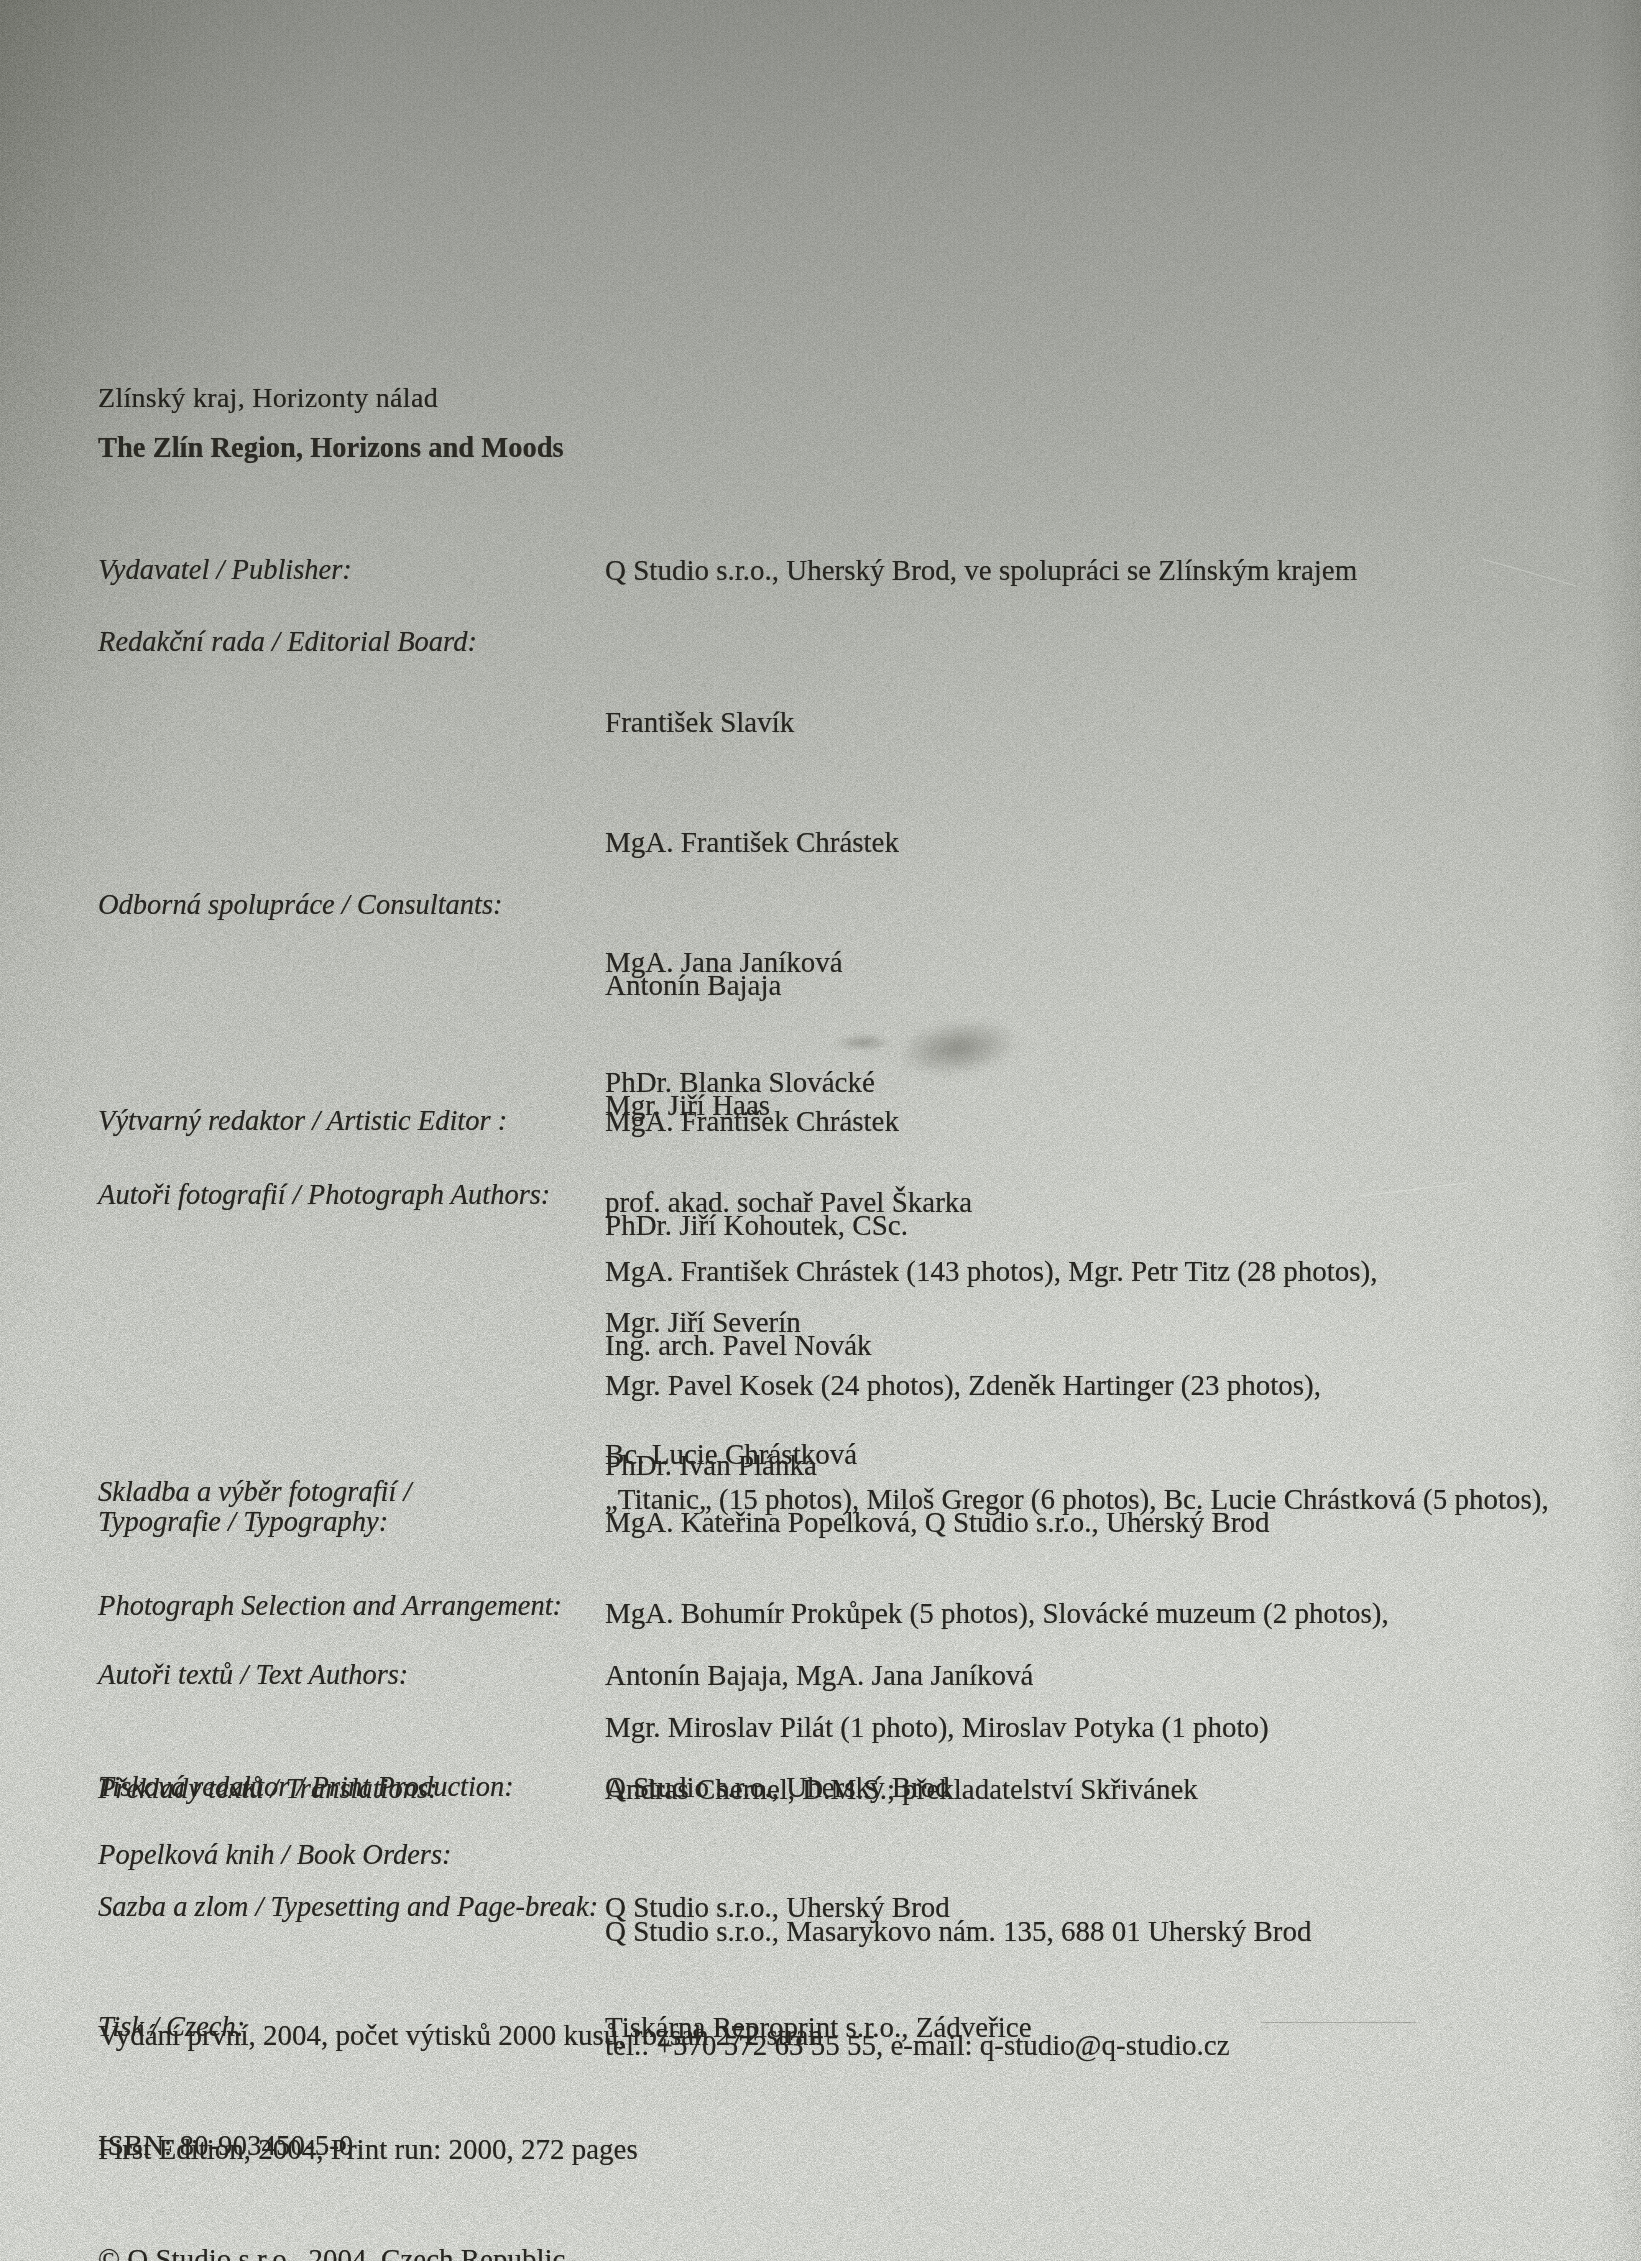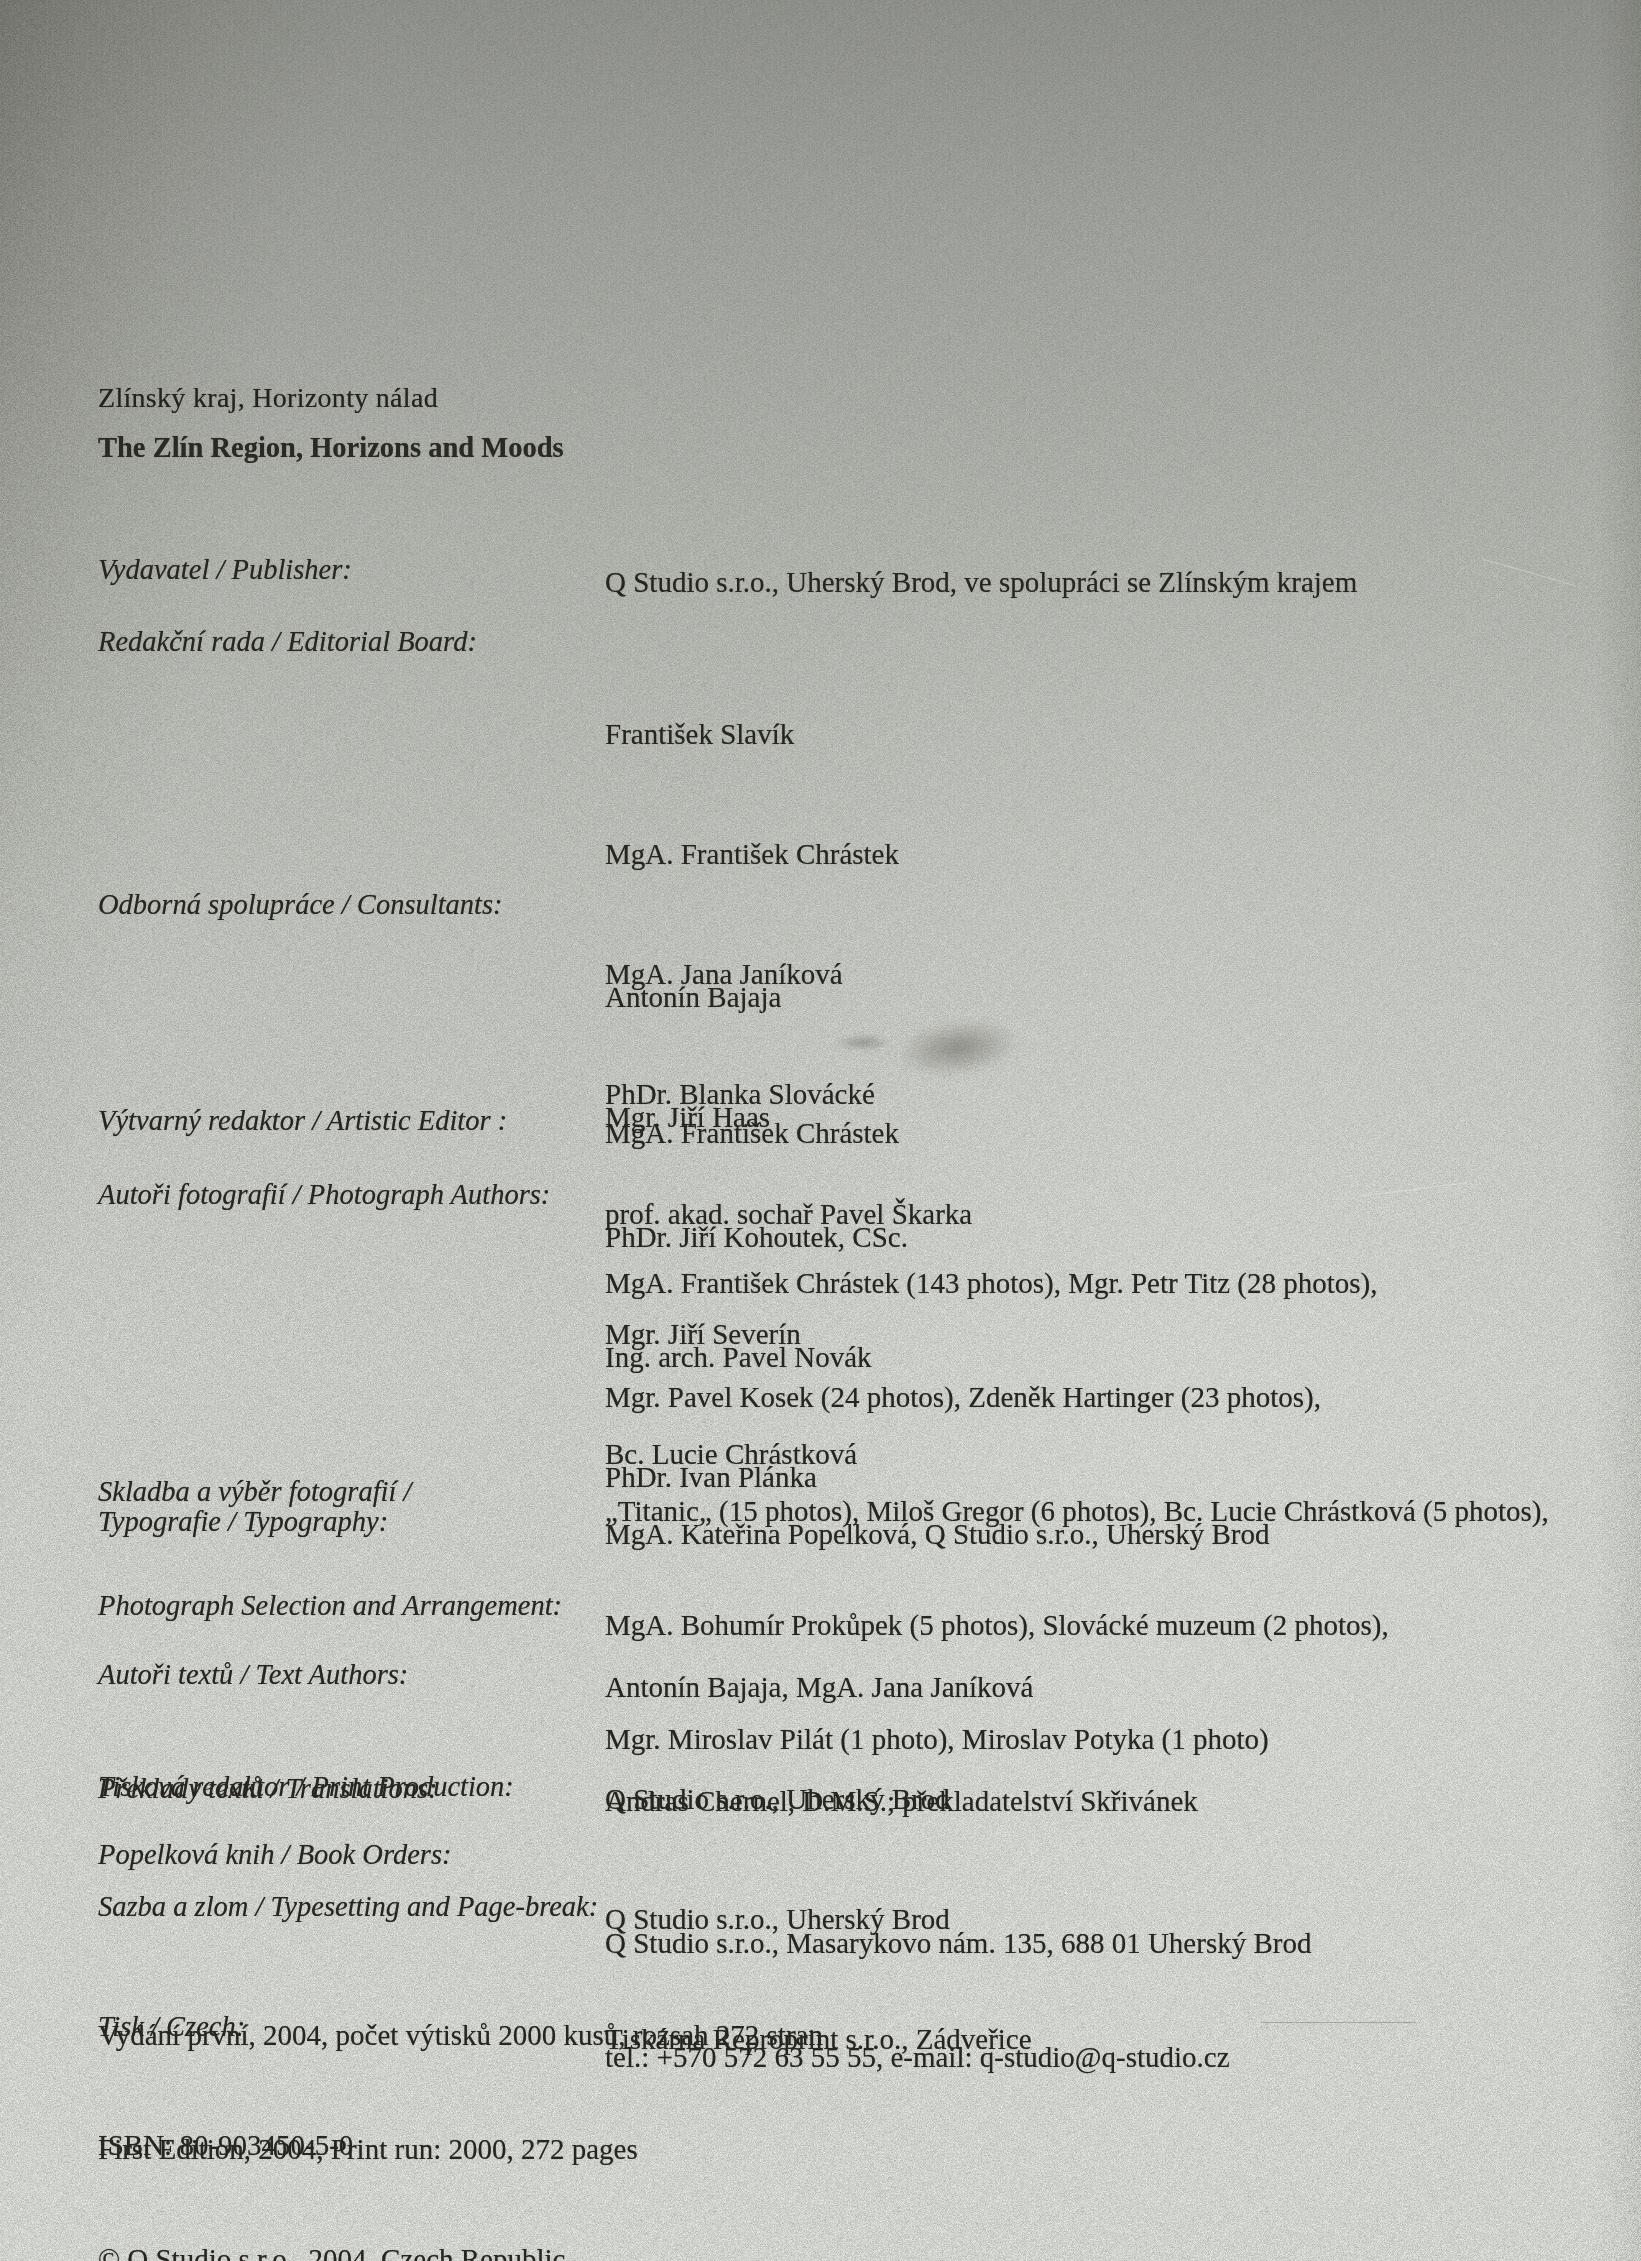--- a/index.html
+++ b/index.html
@@ -36,21 +36,21 @@
     background:rgba(226,229,223,0.65);transform:rotate(-7deg);filter:blur(0.5px);}
   .scratch-b{position:absolute;left:1481px;top:572px;width:97px;height:1.3px;
     background:rgba(222,225,219,0.5);transform:rotate(16deg);filter:blur(0.5px);}
   .scratch-c{position:absolute;left:1261px;top:2022px;width:155px;height:0.6px;
     background:rgba(88,90,84,0.35);filter:blur(0.3px);}
   
   .content{position:absolute;inset:0;color:#262520;}
   .txt{text-shadow:0 0 0.8px rgba(38,37,30,0.55);}
   .row{position:absolute;left:0;width:1642px;}
   .row .label{position:absolute;left:98px;top:0;font-style:italic;font-size:28.5px;line-height:38px;white-space:pre;}
-  .row .value{position:absolute;left:605px;top:12px;font-size:29px;line-height:38px;white-space:pre;}
+  .row .value{position:absolute;left:605px;top:0;font-size:29px;line-height:38px;white-space:pre;}
   .row .value.lh62, .row .label.lh62{line-height:40px;}
   .row .value.offset1{top:38px;}
   #sec-title{top:374px;left:98px;position:absolute;}
   #sec-title h1{margin:0;font-size:28px;line-height:47px;font-weight:400;letter-spacing:0.3px;color:#23221c;}
   #sec-title h2{margin:9px 0 0 0;font-size:28.5px;line-height:35px;font-weight:700;color:#2a2923;}
   #sec-publisher{top:551px;}
   #sec-editorial{top:622px;}
   #sec-consultants{top:885px;}
   #sec-artistic{top:1102px;}
   #sec-photo-authors{top:1176px;}

